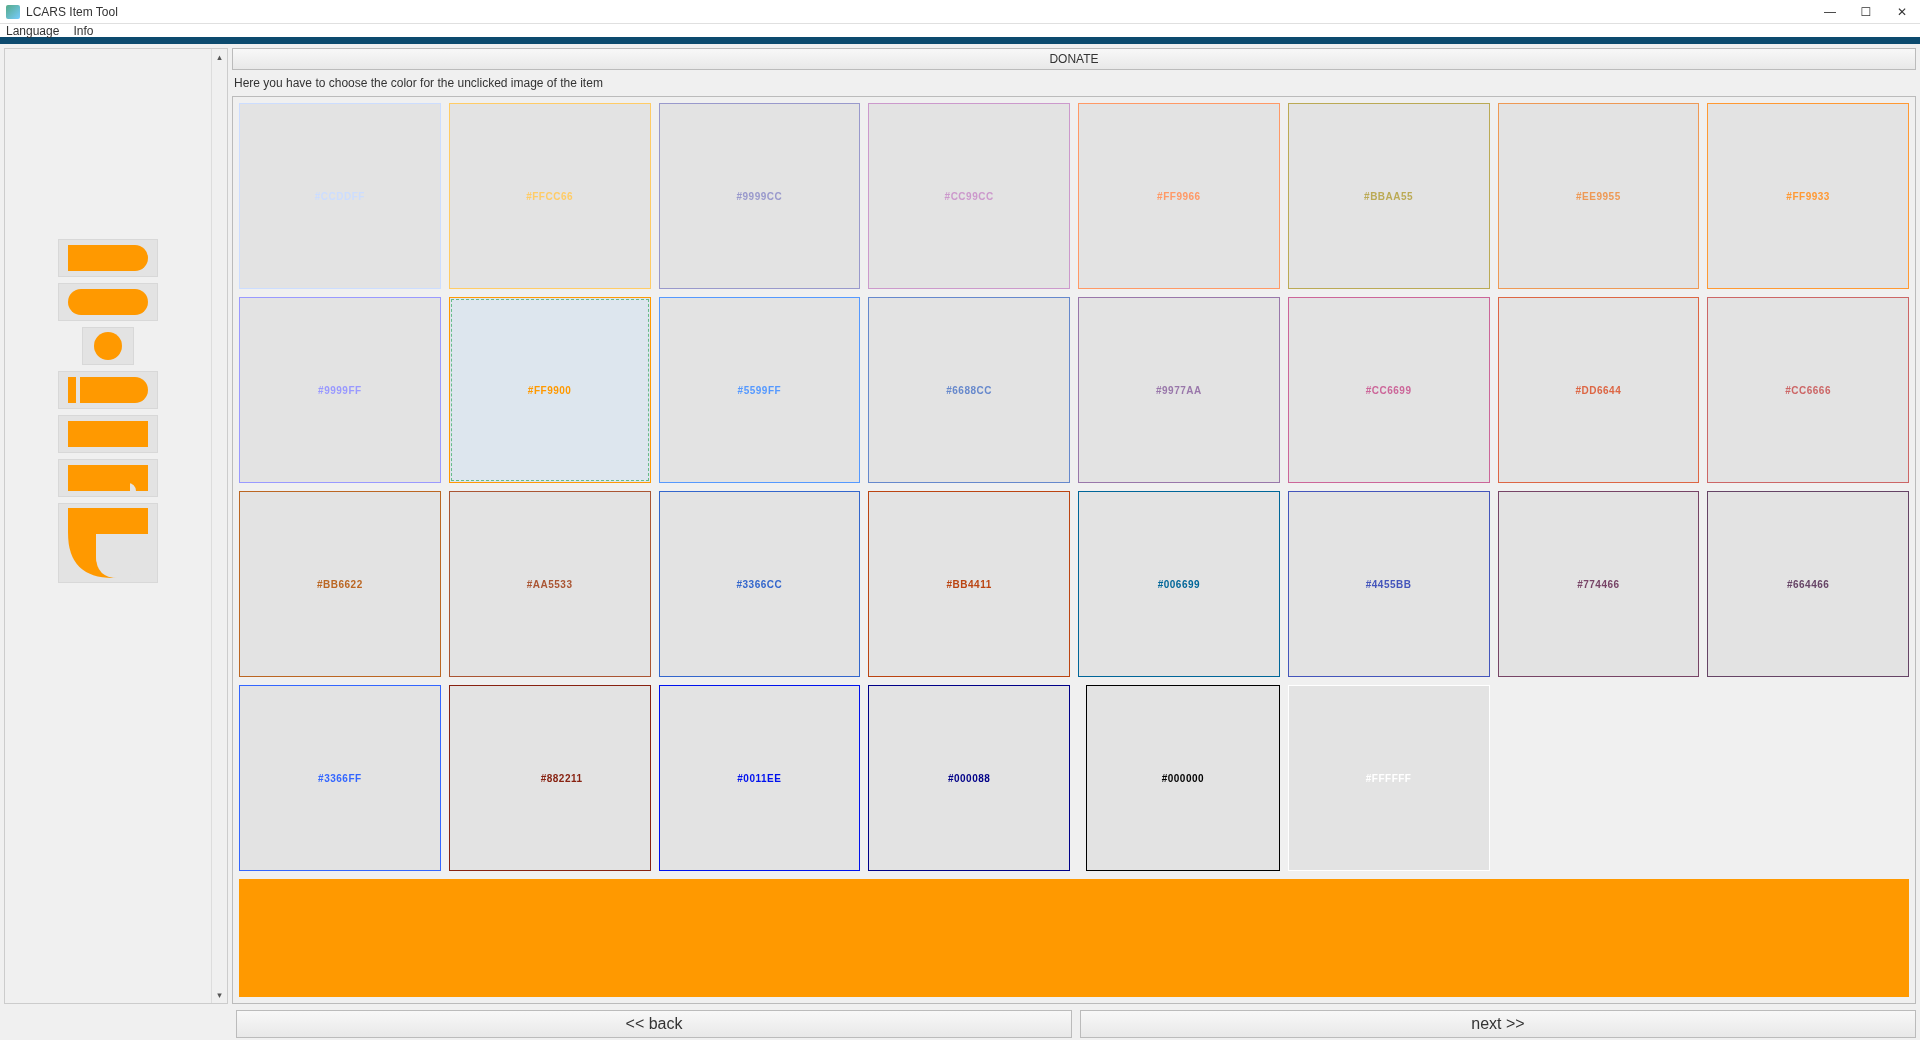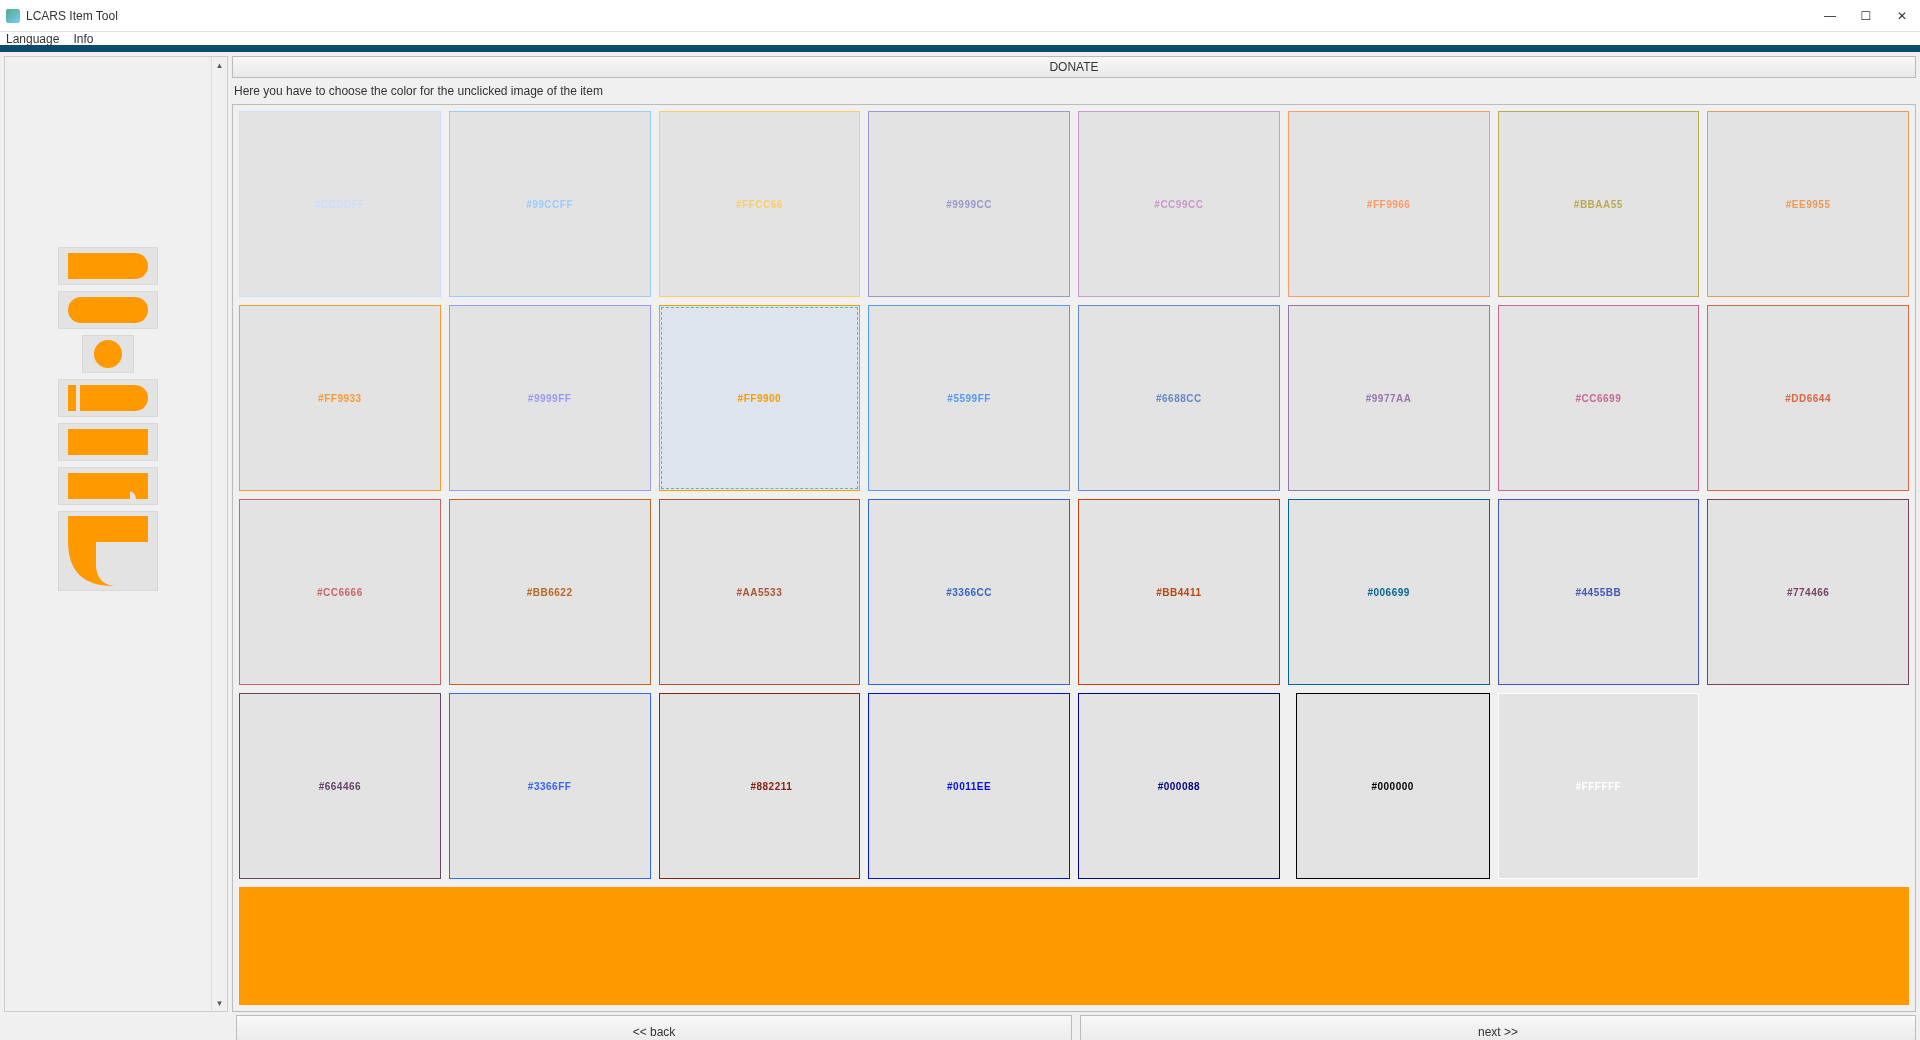--- a/index.html
+++ b/index.html
@@ -1,19 +1,19 @@
 <!DOCTYPE html>
 <html><head>
 <meta charset="utf-8">
 <style>
 * { box-sizing: border-box; margin: 0; padding: 0; }
 body { font-family: "Segoe UI", Tahoma, sans-serif; font-size: 12px; background: #f0f0f0; overflow: hidden; width: 1920px; height: 1040px; }
 
 
-.titlebar { height: 32px; background: #fff; display: flex; align-items: center; padding: 0 6px; border-bottom: 1px solid #e0e0e0; }
+.titlebar { height: 24px; background: #fff; display: flex; align-items: center; padding: 0 6px; border-bottom: 1px solid #e0e0e0; }
 .titlebar .app-icon { width: 14px; height: 14px; background: linear-gradient(135deg,#5a8,#7cf); margin-right: 6px; border-radius: 2px; }
 .titlebar .title { font-size: 12px; color: #333; flex: 1; }
 .titlebar .wbtns { display: flex; gap: 24px; margin-right: 6px; }
 .titlebar .wbtn { width: 12px; height: 12px; display: flex; align-items: center; justify-content: center; color: #333; font-size: 12px; line-height: 1; }
 
 
 .menubar { height: 20px; background: #fff; display: flex; align-items: center; padding: 0 6px; gap: 14px; border-bottom: 7px solid #0c4a6e; }
 .menubar .mitem { font-size: 12px; color: #333; }
 
 
@@ -37,21 +37,21 @@
 
 .grid-wrap { border: 1px solid #bbb; padding: 6px; background: #f0f0f0; flex: 1; display: flex; flex-direction: column; }
 .grid { display: grid; grid-template-columns: repeat(8, 1fr); grid-template-rows: repeat(4, 1fr); gap: 8px; flex: 1; }
 .swatch { background: #e3e3e3; border: 1px solid; display: flex; align-items: center; justify-content: center; font-size: 10px; font-weight: bold; letter-spacing: 0.5px; }
 .swatch.selected { background: #dde6ee; outline: 1px dashed #6b8; outline-offset: -3px; }
 
 .preview { height: 118px; background: #FF9900; margin-top: 8px; }
 
 
 .footer { height: 32px; display: flex; align-items: center; padding: 4px; gap: 8px; }
-.navbtn { flex: 1; height: 34px; background: linear-gradient(#f8f8f8,#e8e8e8); border: 1px solid #bbb; display: flex; align-items: center; justify-content: center; font-size: 12px; color: #333; text-align: center; }
+.navbtn { flex: 1; height: 28px; background: linear-gradient(#f8f8f8,#e8e8e8); border: 1px solid #bbb; display: flex; align-items: center; justify-content: center; font-size: 16px; color: #333; text-align: center; }
 .footer .spacer-left { width: 224px; }
 </style>
 </head>
 <body>
 
 <div class="titlebar">
   <div class="app-icon"></div>
   <div class="title">LCARS Item Tool</div>
   <div class="wbtns">
     <div class="wbtn">—</div>
@@ -118,21 +118,20 @@
       <div class="down">▾</div>
     </div>
   </div>
 
   <div class="main">
     <div class="donate">DONATE</div>
     <div class="instruction">Here you have to choose the color for the unclicked image of the item</div>
     <div class="grid-wrap">
       <div class="grid" id="color-grid">
           <div class="swatch" style="border-color: rgb(204, 221, 255); color: rgb(204, 221, 255);">#CCDDFF</div>
-          <div class="swatch" style="border-color: rgb(153, 204, 255); color: rgb(153, 204, 255);">#99CCFF</div>
           <div class="swatch" style="border-color: rgb(255, 204, 102); color: rgb(255, 204, 102);">#FFCC66</div>
           <div class="swatch" style="border-color: rgb(153, 153, 204); color: rgb(153, 153, 204);">#9999CC</div>
           <div class="swatch" style="border-color: rgb(204, 153, 204); color: rgb(204, 153, 204);">#CC99CC</div>
           <div class="swatch" style="border-color: rgb(255, 153, 102); color: rgb(255, 153, 102);">#FF9966</div>
           <div class="swatch" style="border-color: rgb(187, 170, 85); color: rgb(187, 170, 85);">#BBAA55</div>
           <div class="swatch" style="border-color: rgb(238, 153, 85); color: rgb(238, 153, 85);">#EE9955</div>
           <div class="swatch" style="border-color: rgb(255, 153, 51); color: rgb(255, 153, 51);">#FF9933</div>
           <div class="swatch" style="border-color: rgb(153, 153, 255); color: rgb(153, 153, 255);">#9999FF</div>
           <div class="swatch selected" style="border-color: rgb(255, 153, 0); color: rgb(255, 153, 0);">#FF9900</div>
           <div class="swatch" style="border-color: rgb(85, 153, 255); color: rgb(85, 153, 255);">#5599FF</div>

